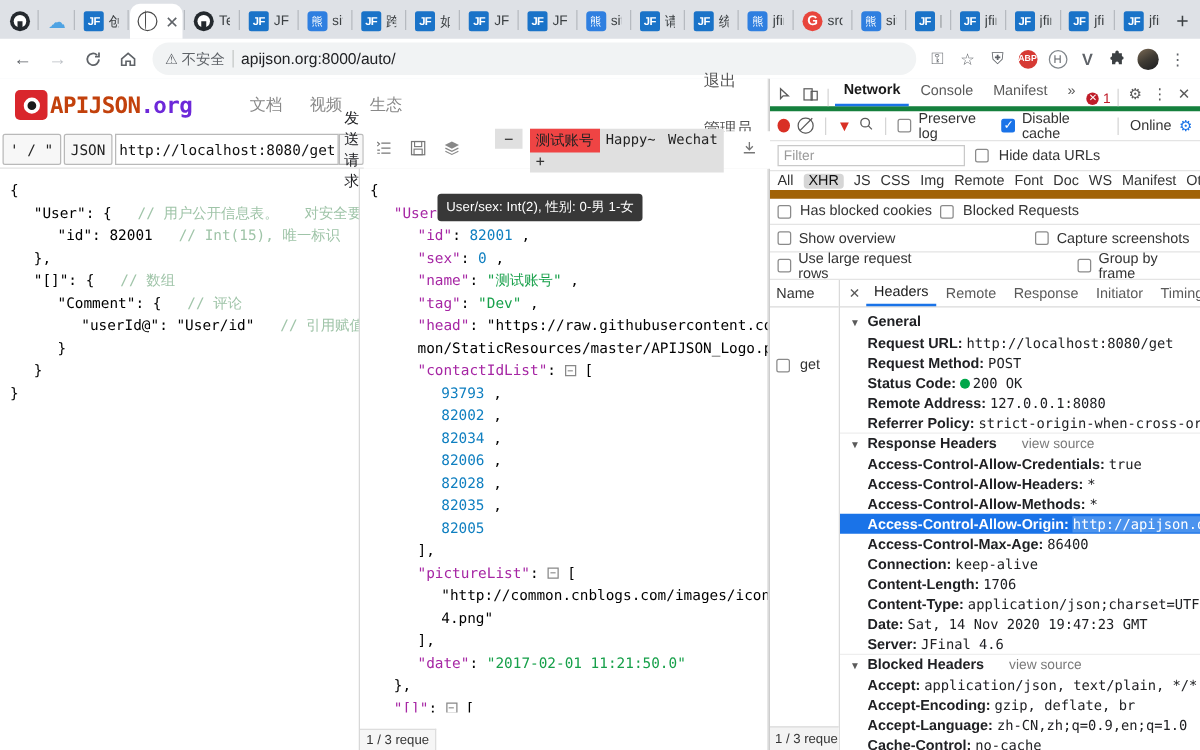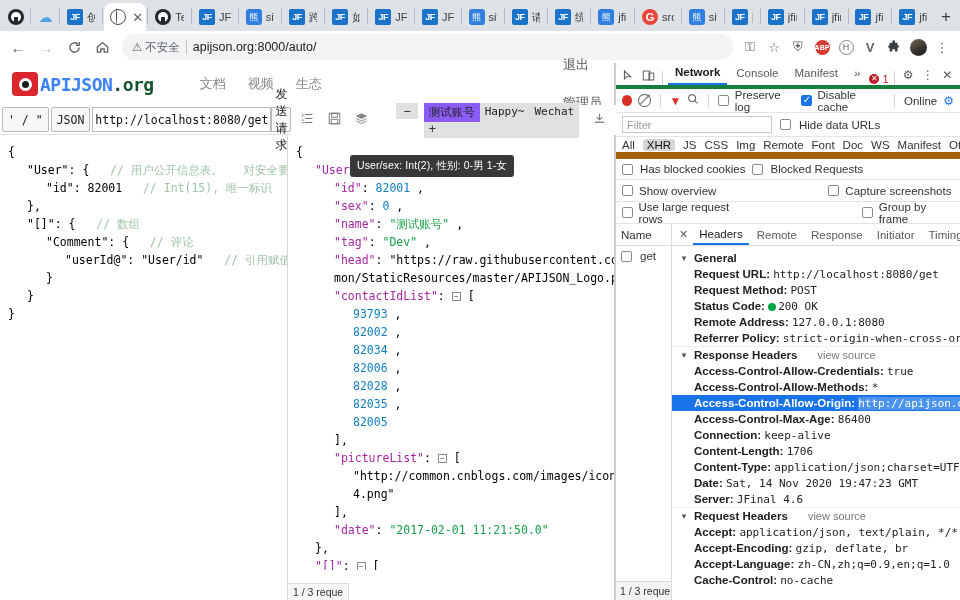--- a/index.html
+++ b/index.html
@@ -80,22 +80,22 @@
           border-right:1px solid #d0d0d0; }
 
   .site-header { height:42px; display:flex; align-items:center; padding:0 12px; background:#fff; }
   .logo { display:flex; align-items:center; gap:2px; }
   .logo-mark { width:26px; height:24px; background:#d9262c; border-radius:4px;
      position:relative; display:flex; align-items:center; justify-content:center; }
   .logo-mark::after{ content:""; width:13px; height:13px; border-radius:50%;
      border:3.5px solid #fff; background:#1b1b1b; box-sizing:border-box;}
   .logo-text { font-family:"DejaVu Sans Mono", monospace; font-size:18px; font-weight:bold;
      letter-spacing:-.5px; }
-  .logo-text .red { color:#3b82f6; }
-  .logo-text .dark { color:#14532d; }
+  .logo-text .red { color:#c2410c; }
+  .logo-text .dark { color:#6d28d9; }
   .nav-links { display:flex; gap:22px; margin-left:46px; }
   .nav-links span { color:#888; font-size:13px; }
   .nav-right { margin-left:auto; display:flex; gap:20px;flex-direction:column; }
   .nav-right span { color:#555; font-size:13px; }
 
   .toolbar { height:30px; display:flex; align-items:stretch; background:#fff;
              border-bottom:1px solid #e2e2e2; }
   .tb-btn {
      border:1px solid #b9b9b9; background:#f7f7f7; font-family:"DejaVu Sans Mono", monospace;
      font-size:11.5px; display:flex; align-items:center; justify-content:center;
@@ -114,21 +114,21 @@
   .ed-toolbar { height:30px; display:flex; align-items:center; gap:14px; padding:0 10px;
      border-bottom:1px solid #e8e8e8; background:#fff; position:relative; }
   .ed-icon { color:#777; font-size:13px; }
   .acct-wrap { display:flex; align-items:flex-start; margin-left:14px; }
   .acct-minus { background:#e0e0e0; color:#333; font-size:12px; padding:1px 7px; margin-right:6px;
       font-family:"DejaVu Sans Mono", monospace; }
   .acct-tabs { background:#e0e0e0; display:flex; flex-direction:column; }
   .acct-row { display:flex; }
   .acct-chip { font-size:11.5px; padding:2px 5px; color:#222; white-space:nowrap;
       font-family:"Liberation Sans", sans-serif; }
-  .acct-chip.sel { background:#8b5cf6; }
+  .acct-chip.sel { background:#ef4444; }
   .acct-chip.mono { font-family:"DejaVu Sans Mono", monospace; font-size:11px;}
   .acct-plus { font-size:12px; padding:0 5px 2px 5px; color:#333; align-self:flex-start;
       font-family:"DejaVu Sans Mono", monospace; }
   .dl-icon { margin-left:auto; color:#777; font-size:13px; }
 
   .code {
     font-family:"DejaVu Sans Mono", monospace;
     font-size:11.5px; line-height:18px; white-space:pre; padding:8px 6px 8px 8px;
     overflow:hidden; height:435px;
   }
@@ -193,21 +193,21 @@
      border-bottom:1px solid #e4e4e4; }
   .dt-row6 { height:22px; display:flex; align-items:center; padding:0 6px;
      border-bottom:1px solid #e4e4e4; }
   .col2 { margin-left:112px; display:flex; align-items:center; gap:6px; }
 
   .dt-main { flex:1; display:flex; min-height:0; }
   .namecol { width:56px; border-right:1px solid #dadada; display:flex; flex-direction:column; }
   .namecol .hd { height:22px; display:flex; align-items:center; padding:0 5px; font-size:11.5px;
      color:#333; border-bottom:1px solid #dadada; }
   .namecol .item { height:20px; display:flex; align-items:center; gap:8px; padding:0 5px;
-     font-size:11.5px; color:#333; }
+     font-size:11.5px; color:#333;margin-top:36px; }
   .namecol .spacer { flex:1; }
   .namecol .foot { font-size:10.5px; color:#333; padding:3px 4px; border-top:1px solid #dadada;
      background:#f3f3f3; white-space:nowrap; }
 
   .detail { flex:1; display:flex; flex-direction:column; min-width:0; }
   .detail-tabs { height:22px; display:flex; align-items:center; gap:2px; padding:0 4px;
      border-bottom:1px solid #dadada; }
   .dtab { padding:0 6px; height:21px; display:flex; align-items:center; color:#5a5a5a;
      font-size:11.5px; }
   .dtab.active { color:#1a1a1a; border-bottom:2px solid #1a73e8; }
@@ -596,31 +596,32 @@
             <div class="hline"><span class="hname">Request Method: </span><span class="hval">POST</span></div>
             <div class="hline"><span class="hname">Status Code: </span><span class="hval"><span class="status-dot"></span>200 OK</span></div>
             <div class="hline"><span class="hname">Remote Address: </span><span class="hval">127.0.0.1:8080</span></div>
             <div class="hline"><span class="hname">Referrer Policy: </span><span class="hval">strict-origin-when-cross-origin</span></div>
             <div class="sect">
               <span class="caret">▼</span>
               <span>Response Headers</span>
               <span class="viewsrc">view source</span>
             </div>
             <div class="hline"><span class="hname">Access-Control-Allow-Credentials: </span><span class="hval">true</span></div>
+            <div class="hline"><span class="hname">Access-Control-Allow-Headers: </span><span class="hval">*</span></div>
             <div class="hline"><span class="hname">Access-Control-Allow-Methods: </span><span class="hval">*</span></div>
             <div class="hline sel"><span class="hname">Access-Control-Allow-Origin: </span><span class="hval">http://apijson.org:8000</span></div>
             <div class="hline"><span class="hname">Access-Control-Max-Age: </span><span class="hval">86400</span></div>
             <div class="hline"><span class="hname">Connection: </span><span class="hval">keep-alive</span></div>
             <div class="hline"><span class="hname">Content-Length: </span><span class="hval">1706</span></div>
             <div class="hline"><span class="hname">Content-Type: </span><span class="hval">application/json;charset=UTF-8</span></div>
             <div class="hline"><span class="hname">Date: </span><span class="hval">Sat, 14 Nov 2020 19:47:23 GMT</span></div>
             <div class="hline"><span class="hname">Server: </span><span class="hval">JFinal 4.6</span></div>
             <div class="sect">
               <span class="caret">▼</span>
-              <span>Request Headers</span>
+              <span>Blocked Headers</span>
               <span class="viewsrc">view source</span>
             </div>
             <div class="hline"><span class="hname">Accept: </span><span class="hval">application/json, text/plain, */*</span></div>
             <div class="hline"><span class="hname">Accept-Encoding: </span><span class="hval">gzip, deflate, br</span></div>
             <div class="hline"><span class="hname">Accept-Language: </span><span class="hval">zh-CN,zh;q=0.9,en;q=1.0</span></div>
             <div class="hline"><span class="hname">Cache-Control: </span><span class="hval">no-cache</span></div>
           </div>
       </div>
     </div>
   </div>

